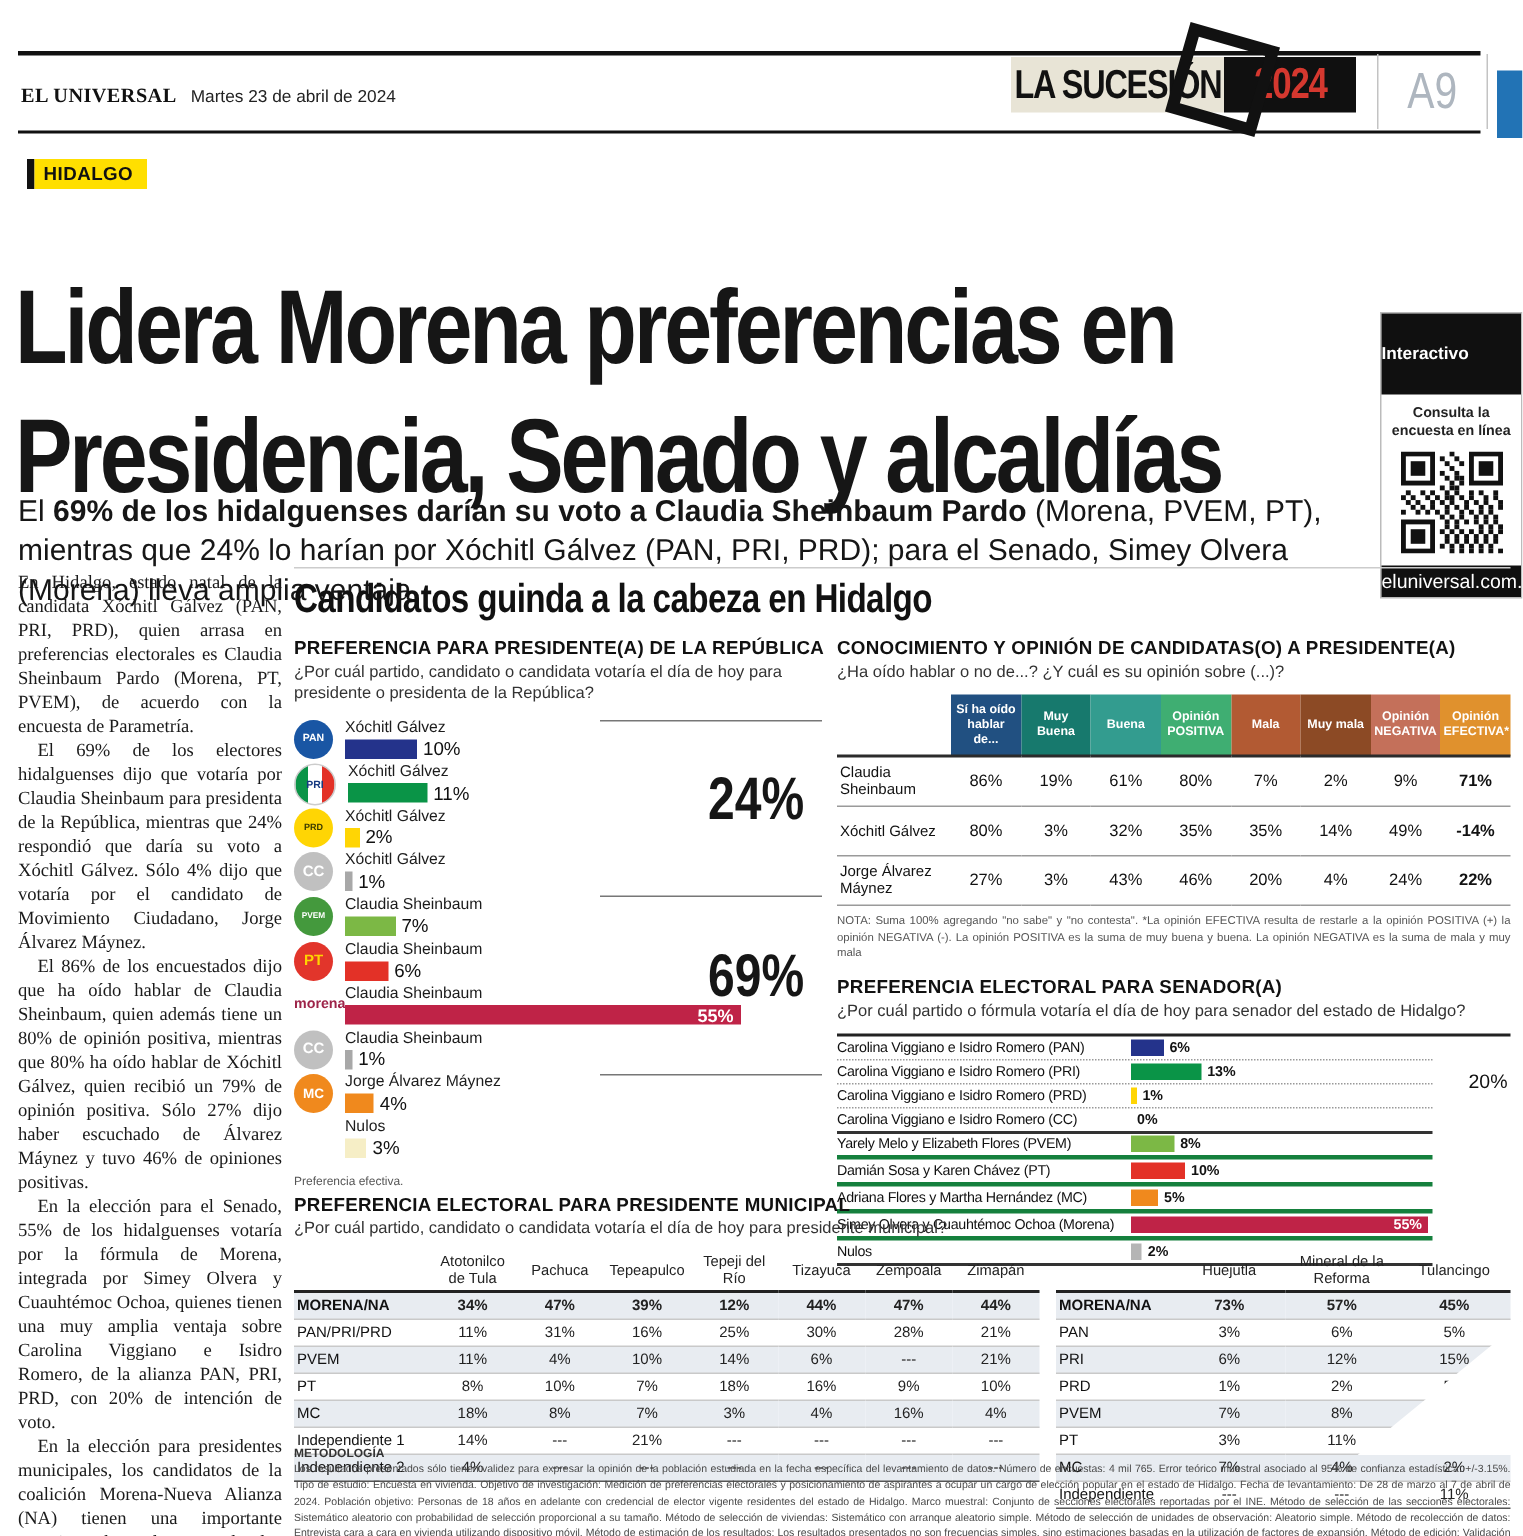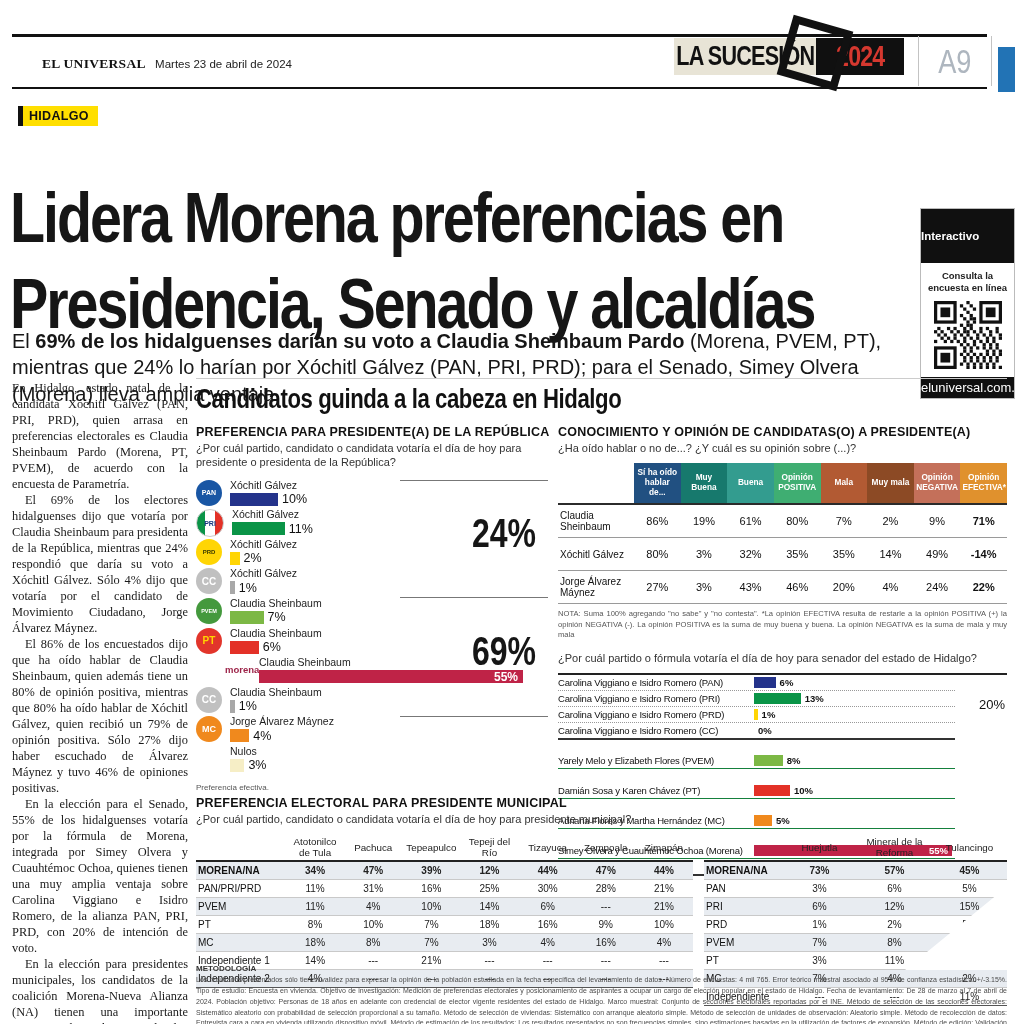--- a/index.html
+++ b/index.html
@@ -5,21 +5,21 @@
   html,body{margin:0;padding:0;background:#fff;}
   body{width:1015px;height:1024px;position:relative;overflow:hidden;
        font-family:"Liberation Sans",sans-serif;color:#111;}
   .cond{display:inline-block;transform:scaleX(.82);transform-origin:0 50%;white-space:nowrap;}
   .condc{display:inline-block;transform:scaleX(.8);transform-origin:50% 50%;white-space:nowrap;}
 
   
   .rule{position:absolute;background:#111;}
   .rule-top{left:12px;right:28px;top:34px;height:3px;}
   .rule-2{left:12px;right:28px;top:87px;height:2px;}
-  .masthead-row{position:absolute;left:14px;top:56px;font-size:12px;margin-left:28px;}
+  .masthead-row{position:absolute;left:14px;top:56px;font-size:12px;}
   .brand{font-family:"Liberation Serif",serif;font-weight:bold;font-size:13.5px;letter-spacing:.3px;}
   .mast-date{font-size:11.5px;color:#222;margin-left:6px;}
   .suc-beige{position:absolute;left:674px;top:38px;width:142px;height:37px;background:#e8e4d6;
              display:flex;align-items:center;justify-content:center;z-index:4;}
   .suc-beige span{font-size:27px;font-weight:800;letter-spacing:-1px;}
   .suc-black{position:absolute;left:816px;top:38px;width:88px;height:37px;background:#101010;
              display:flex;align-items:center;justify-content:center;z-index:4;}
   .suc-black span{font-size:29px;font-weight:800;color:#d5382f;letter-spacing:-1px;}
   .suc-diamond{position:absolute;left:784px;top:22px;width:46px;height:46px;border:8px solid #111;
                transform:rotate(16deg);z-index:5;background:transparent;}
@@ -90,21 +90,21 @@
   .op-table tbody td{font-size:11px;text-align:center;padding:10px 1px;}
   .op-table tbody tr{border-top:2px solid #2b2b2b;}
   .op-table tbody tr + tr{border-top:1.5px solid #9a9a9a;}
   .op-table tbody tr:last-child{border-bottom:1.5px solid #9a9a9a;}
   .op-table td:last-child{font-weight:700;}
   .op-note{font-size:7.6px;color:#555;line-height:1.35;margin-top:5px;text-align:justify;}
 
   .sen{margin-top:11px;}
   .s-wrap{position:relative;margin-top:8px;border-top:2px solid #222;}
   .s-row{display:flex;align-items:center;height:14.8px;border-bottom:1px dotted #999;margin-right:52px;}
-  .s-row.solid{border-bottom:1px solid #15803d;margin-top:14px;}
+  .s-row.solid{border-bottom:3px solid #15803d;}
   .s-row.strong{border-bottom:2px solid #333;}
   .s-label{width:196px;flex:none;font-size:9.5px;letter-spacing:-.2px;color:#111;}
   .s-barzone{flex:1;display:flex;align-items:center;}
   .s-bar{height:11px;flex:none;}
   .s-bar.inside{display:flex;align-items:center;justify-content:flex-end;padding-right:4px;
                 color:#fff;font-weight:700;font-size:9.5px;box-sizing:border-box;}
   .s-pct{font-size:9.5px;font-weight:700;margin-left:4px;}
   .s-bracket{position:absolute;right:2px;top:22px;font-size:13px;font-weight:400;color:#111;}
 
   .muni{position:absolute;left:0;top:417px;width:811px;}
@@ -356,21 +356,21 @@
           <div class="p-logo" style="background: rgb(226, 53, 43); color: rgb(255, 212, 0); font-size: 10px;">PT</div>
           <div class="p-body">
             <div class="p-cand">Claudia Sheinbaum</div>
             <div class="p-barline">
               <div class="p-bar" style="width: 28.8px; background: rgb(227, 49, 39);"></div>
               <span class="p-pct">6%</span>
             </div>
           </div>
         </div>
         <div class="p-row">
-          <div class="logo-word" style="color: rgb(157, 36, 73); margin-left: 29px;">morena</div>
+          <div class="logo-word" style="color: rgb(157, 36, 73);">morena</div>
           <div class="p-body">
             <div class="p-cand">Claudia Sheinbaum</div>
             <div class="p-barline">
               <div class="p-bar inside" style="width: 264px; background: rgb(191, 35, 71);">55%</div>
             </div>
           </div>
         </div>
         <div class="p-row">
           <div class="p-logo" style="background: rgb(192, 192, 192); color: rgb(255, 255, 255); font-size: 10px;">CC</div>
           <div class="p-body">
@@ -461,20 +461,21 @@
             <td>20%</td>
             <td>4%</td>
             <td>24%</td>
             <td>22%</td>
           </tr>
         </tbody>
       </table>
     <p class="op-note">NOTA: Suma 100% agregando "no sabe" y "no contesta". *La opinión EFECTIVA resulta de restarle a la opinión POSITIVA (+) la opinión NEGATIVA (-). La opinión POSITIVA es la suma de muy buena y buena. La opinión NEGATIVA es la suma de mala y muy mala</p>
 
     <div class="sen">
+      <p class="sec-h">PREFERENCIA ELECTORAL PARA SENADOR(A)</p>
       <p class="sec-q" style="width:420px">¿Por cuál partido o fórmula votaría el día de hoy para senador del estado de Hidalgo?</p>
       <div class="s-wrap" id="s-rows">
         <div class="s-row">
             <div class="s-label">Carolina Viggiano e Isidro Romero (PAN)</div>
             <div class="s-barzone">
               <div class="s-bar" style="width: 21.6px; background: rgb(36, 51, 139);"></div>
               <span class="s-pct">6%</span>
             </div>
           </div>
           <div class="s-row">

